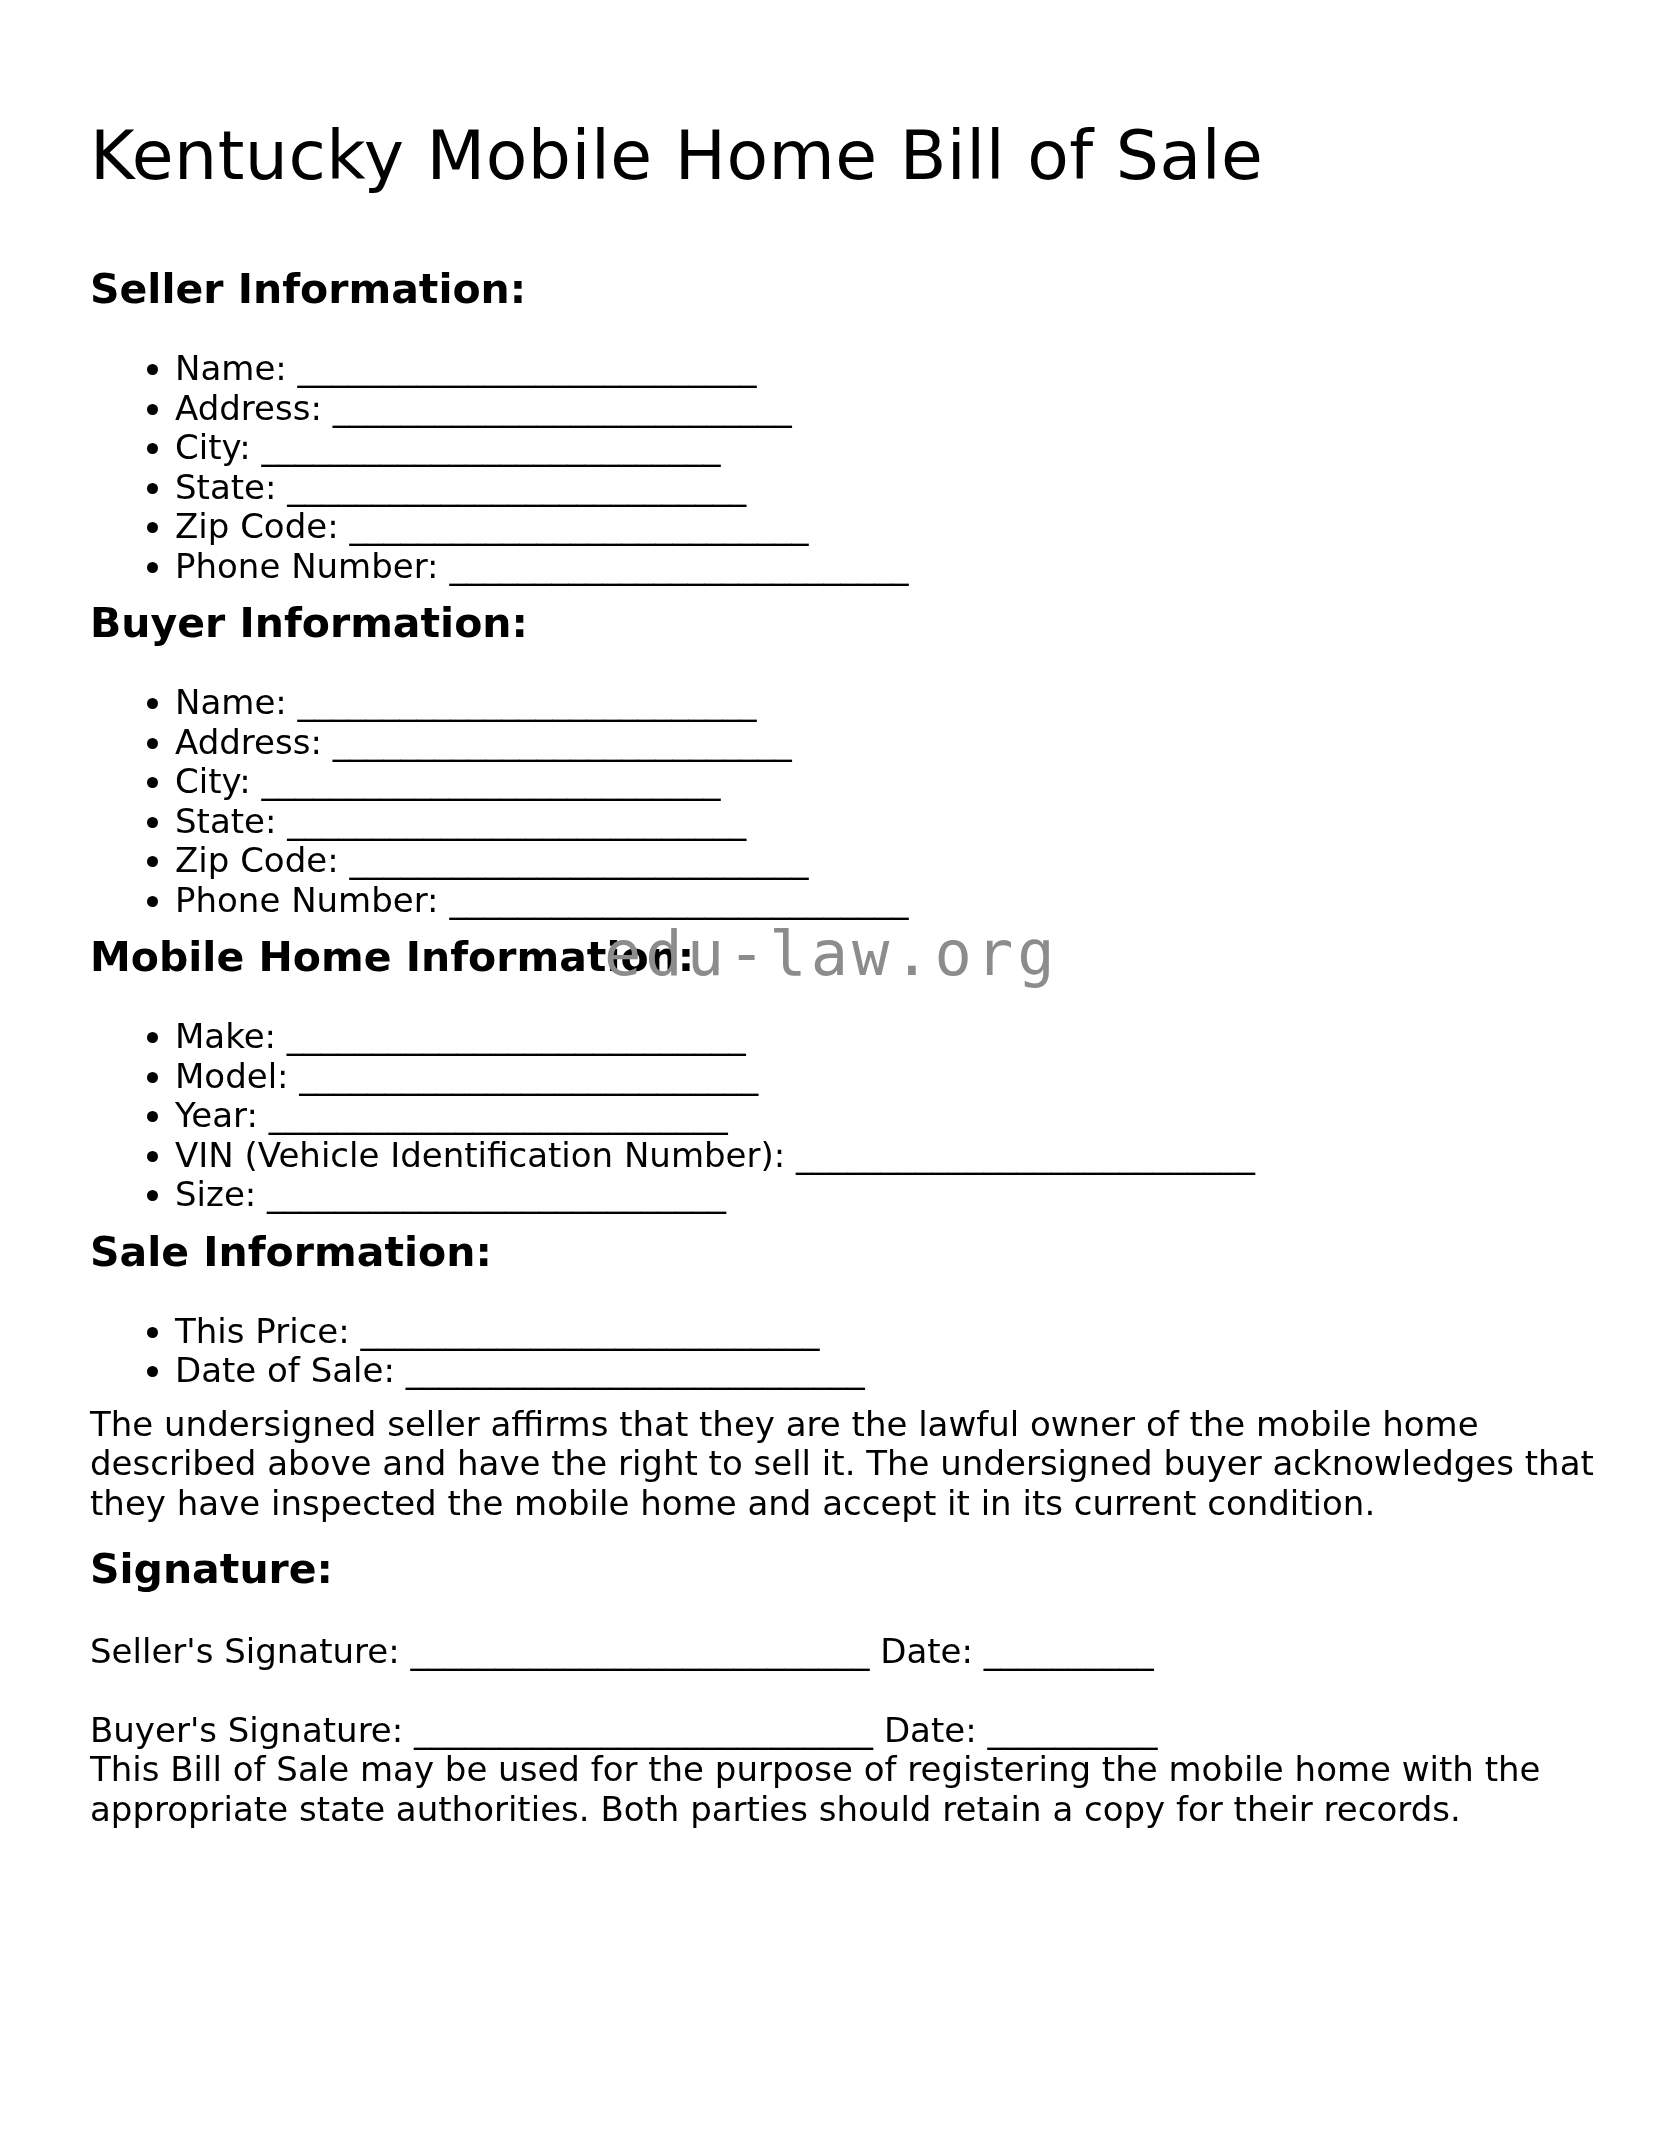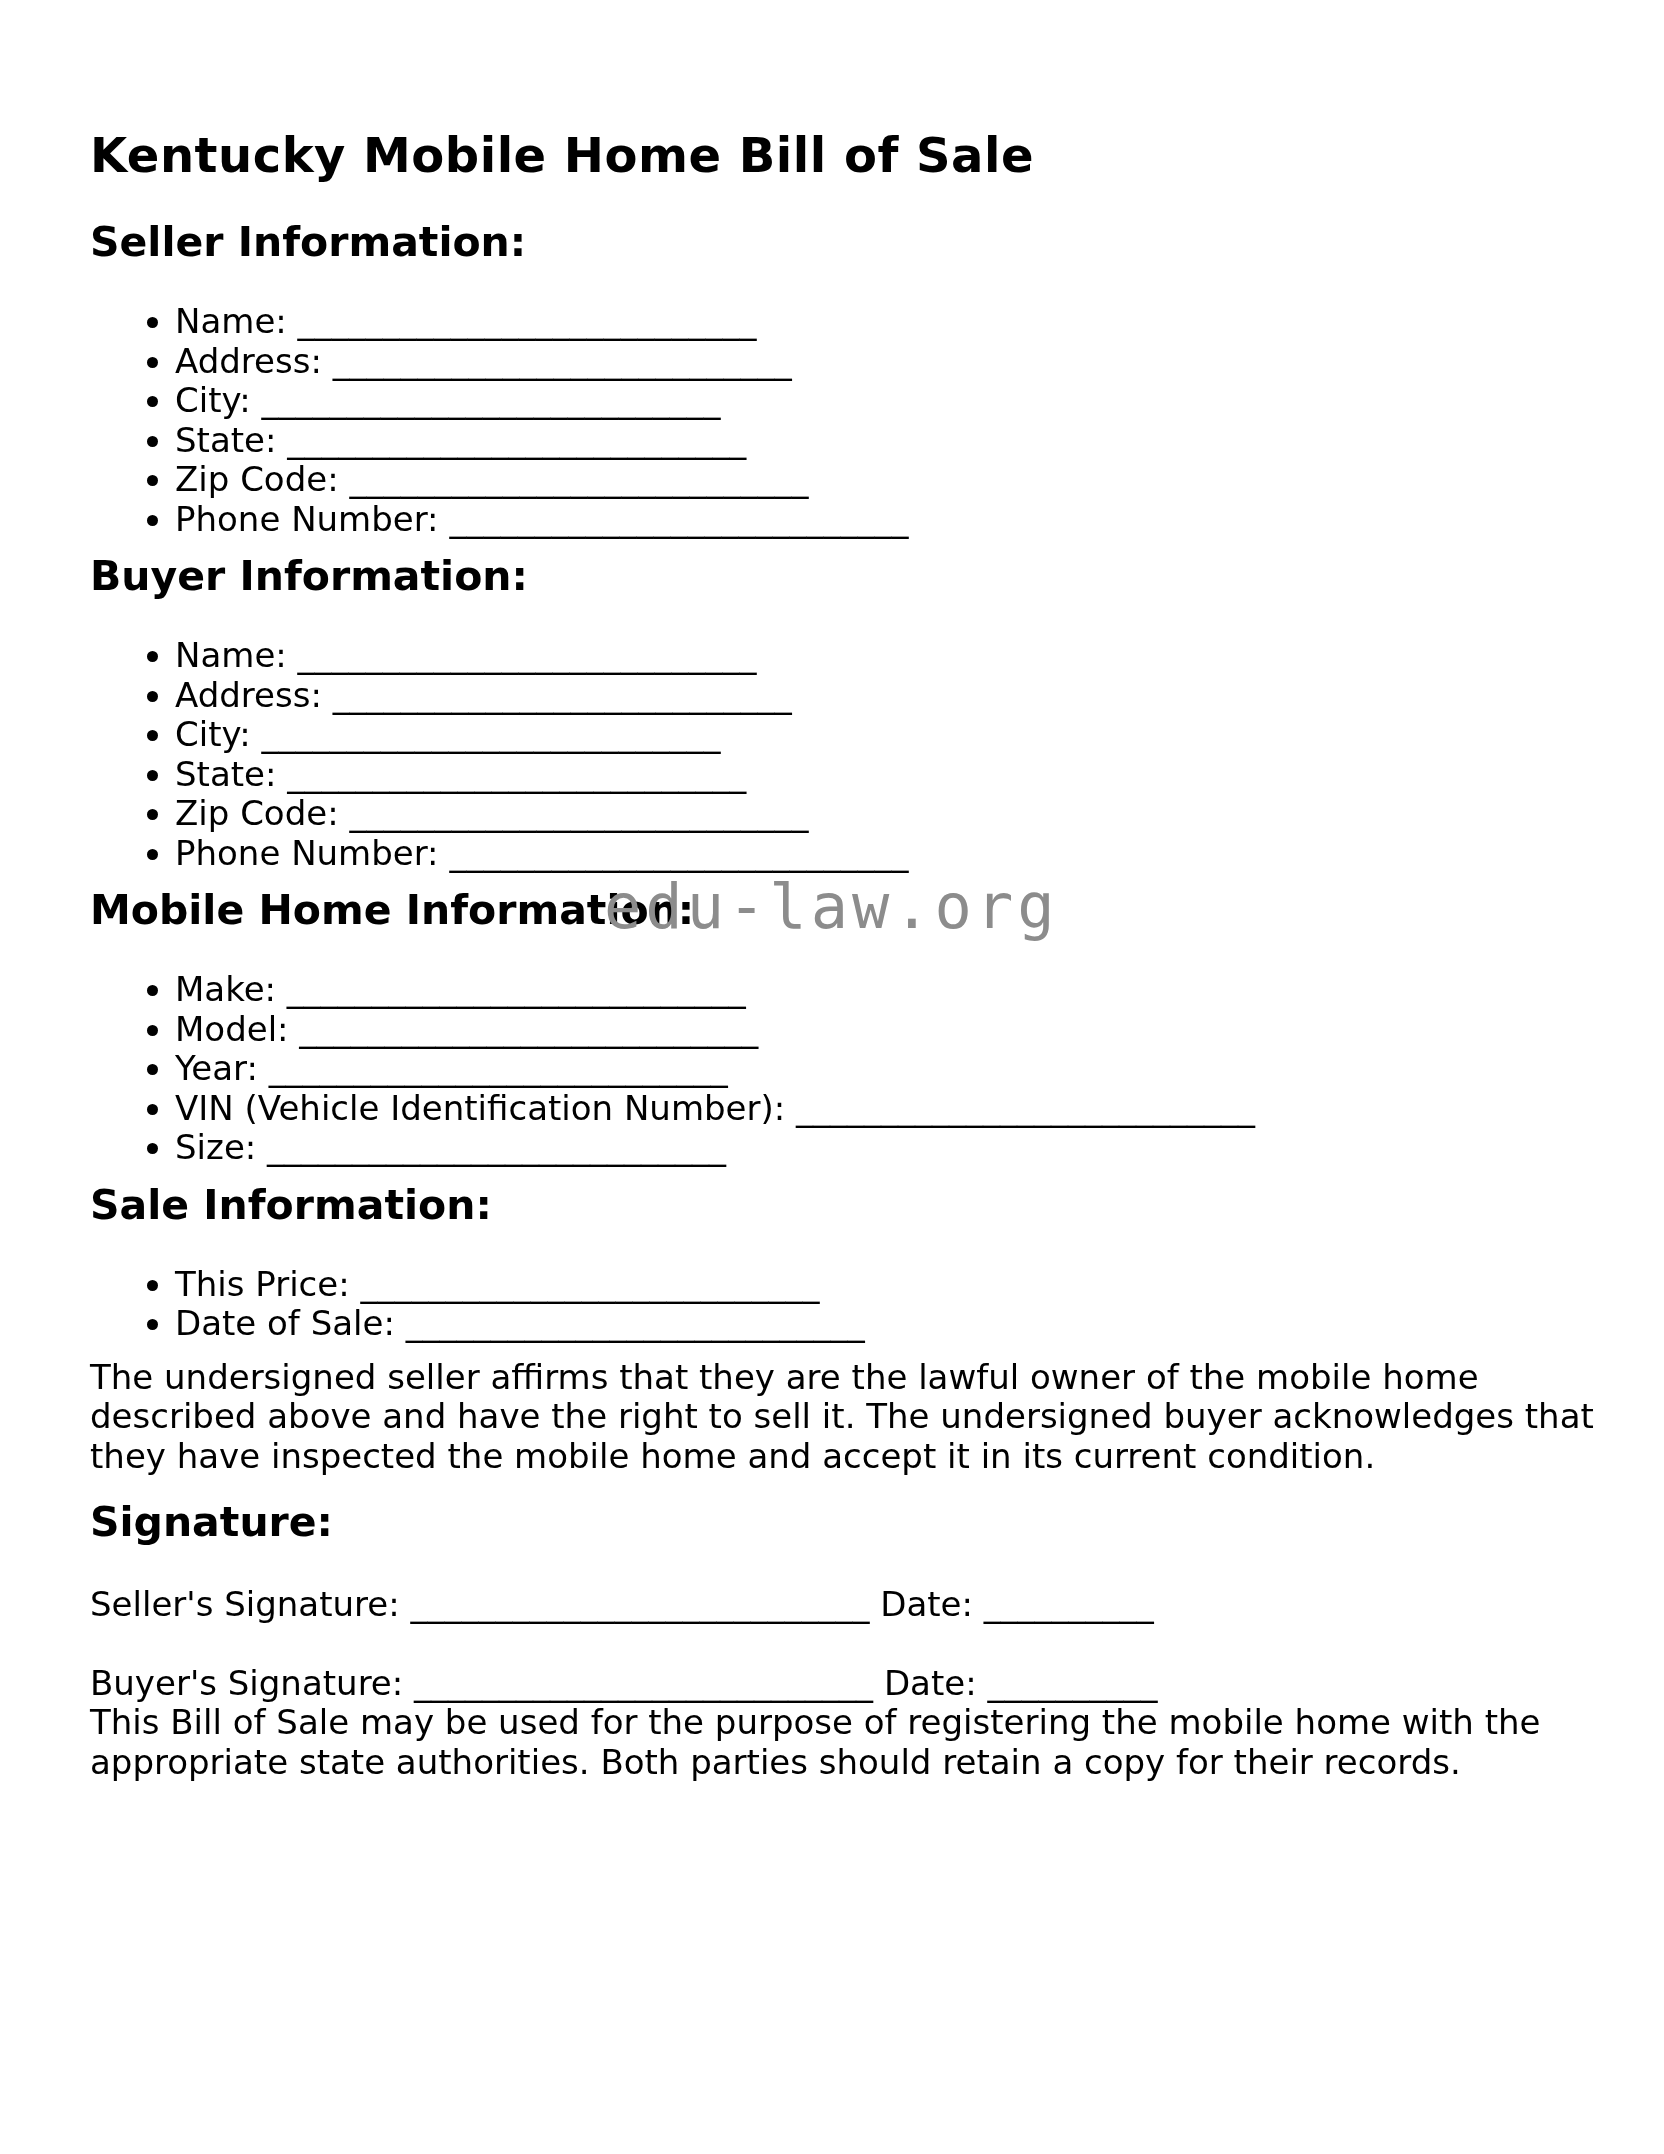--- a/index.html
+++ b/index.html
@@ -9,24 +9,24 @@
     height:2154px;
     box-sizing:border-box;
     padding:116px 100px 0 90px;
     background:#ffffff;
     color:#000000;
     font-family:"DejaVu Sans","Liberation Sans",sans-serif;
     font-size:34px;
     overflow:hidden;
   }
   h1{
-    font-size:48px;
+    font-size:68px;
     line-height:79px;
-    font-weight:bold;
-    margin:0 0 24px 0;
+    font-weight:normal;
+    margin:0 0 71px 0;
     white-space:nowrap;
     letter-spacing:0.5px;
   }
   p.para{margin:0 0 23px 0;}
   .line{display:block;line-height:39.5px;white-space:nowrap;}
   h2{
     font-size:41px;
     line-height:47px;
     font-weight:bold;
     margin:4px 0 36px 0;

